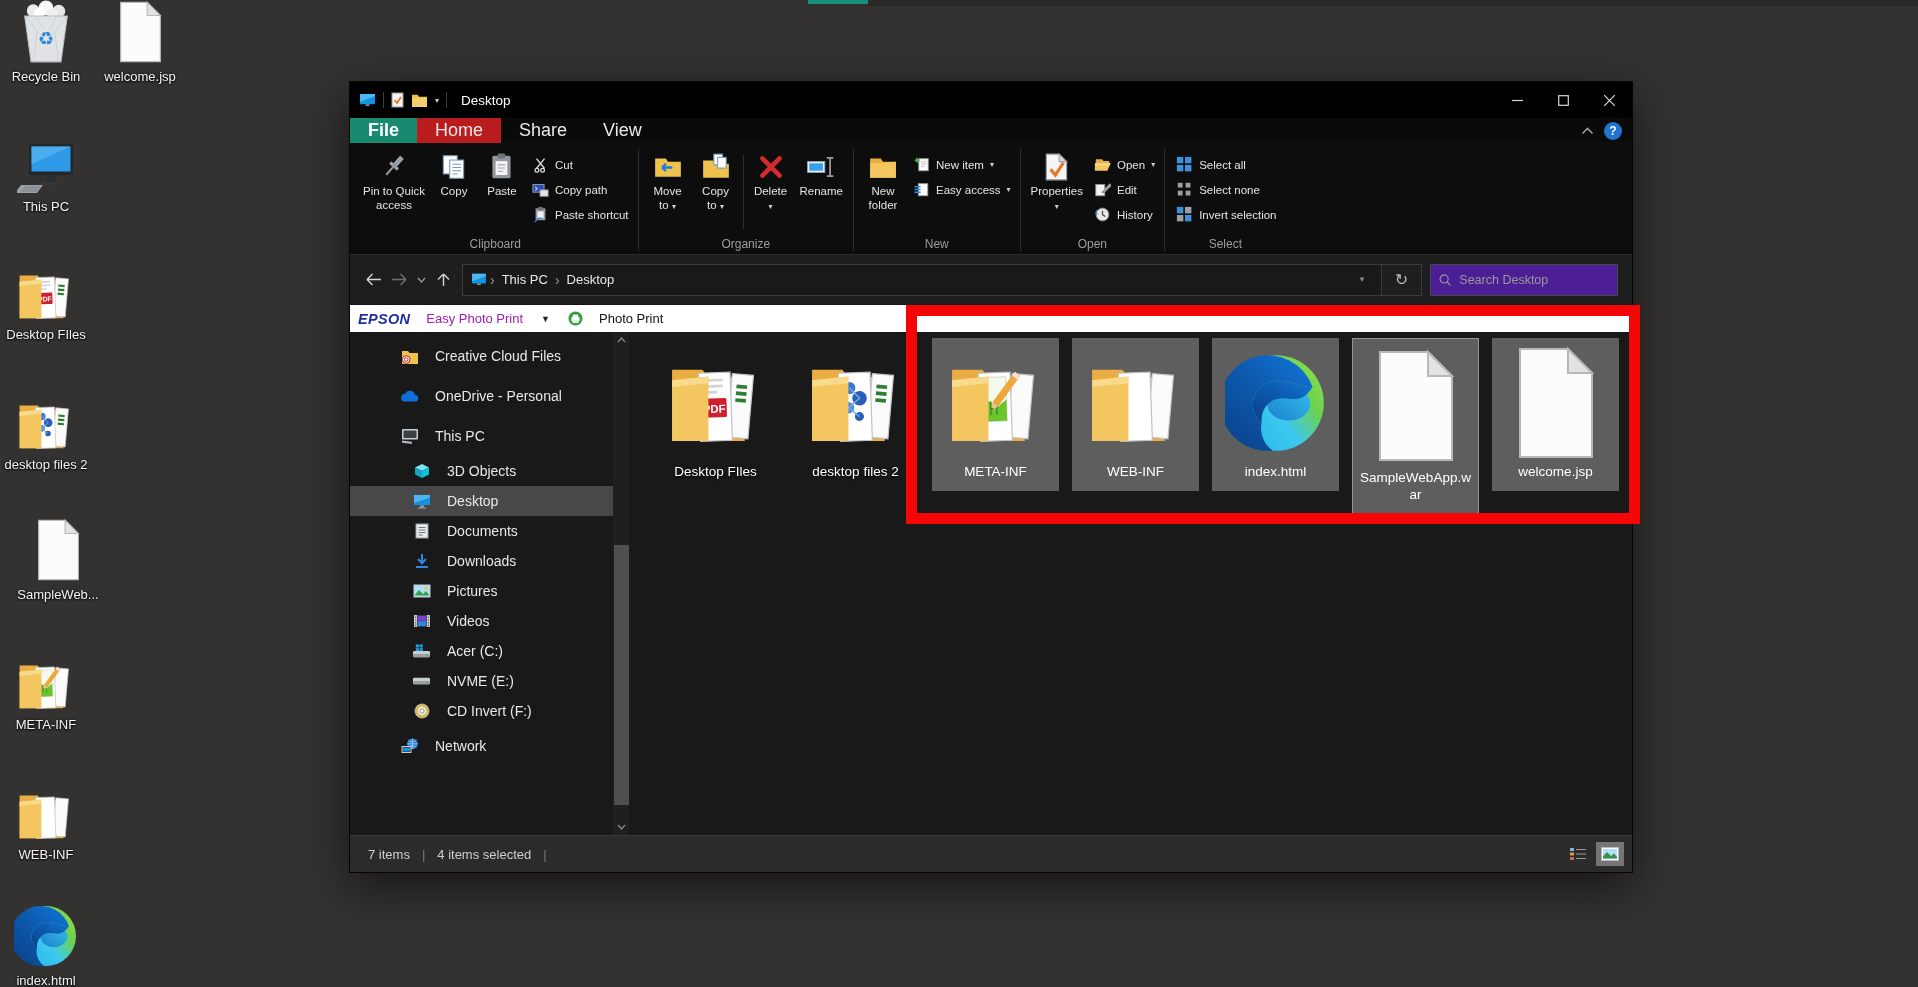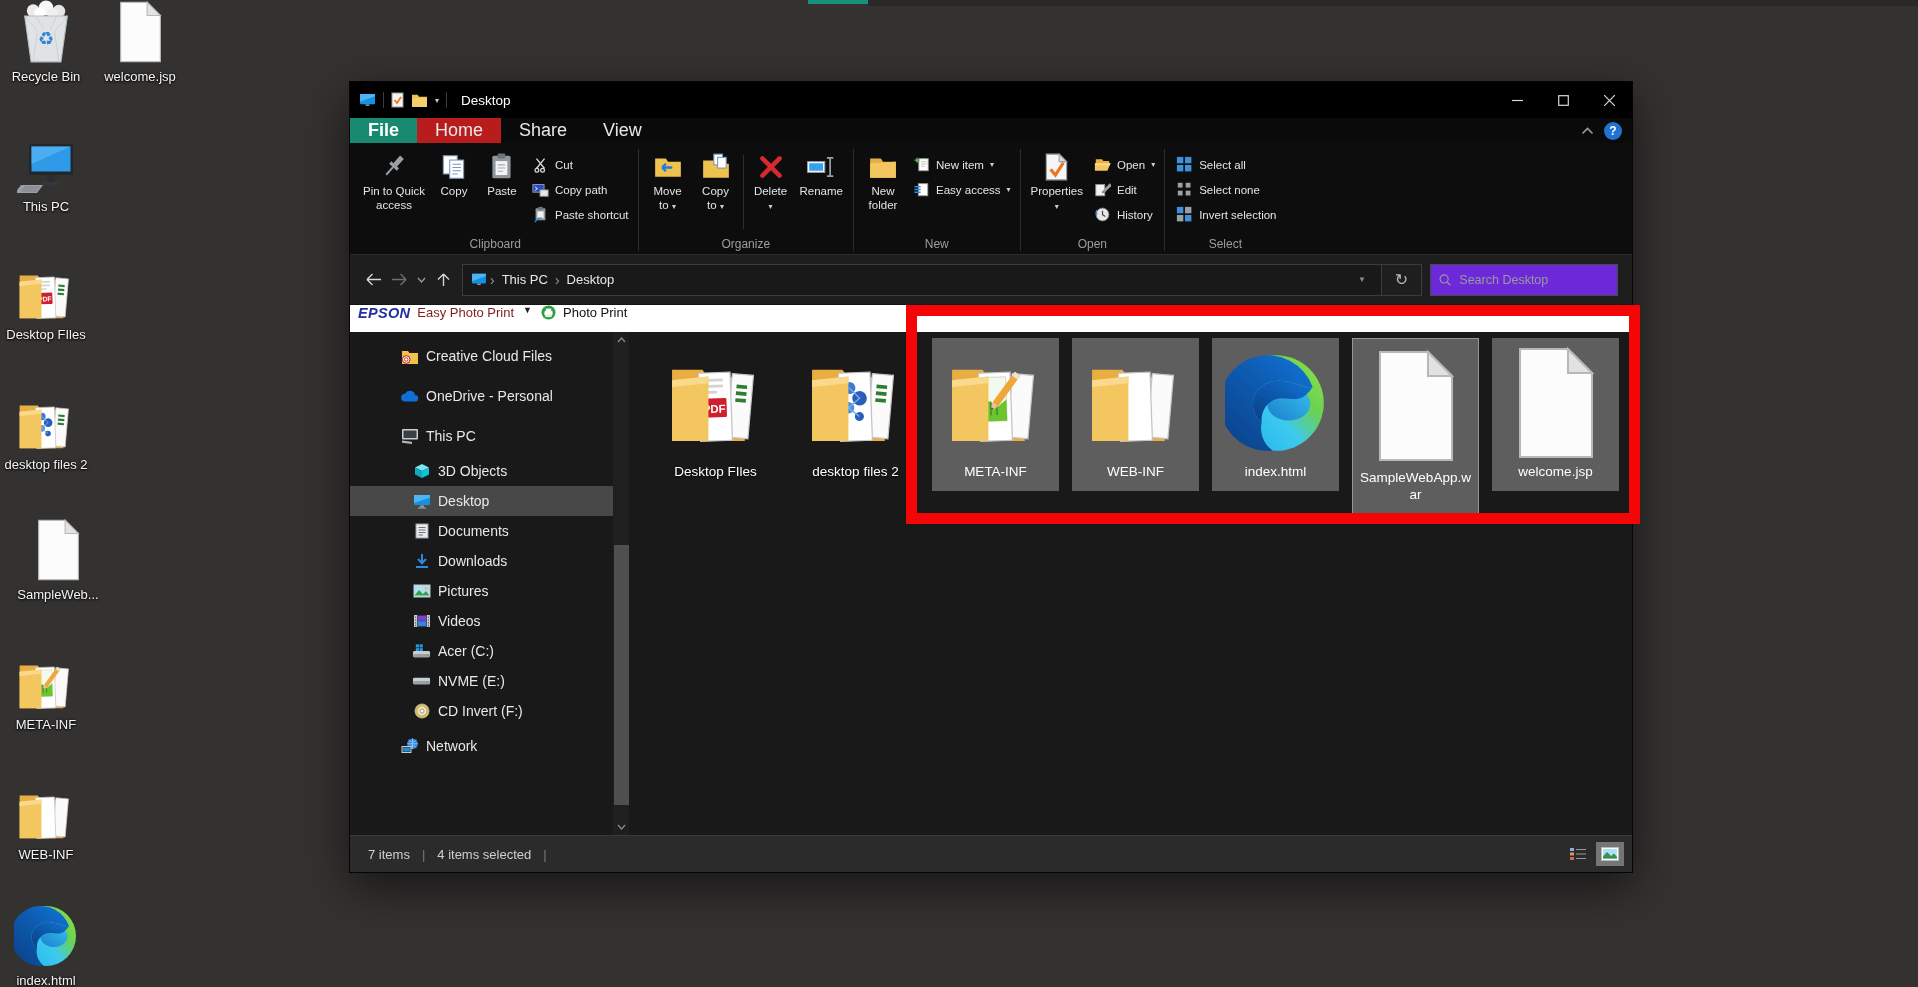--- a/index.html
+++ b/index.html
@@ -59,35 +59,35 @@
   
   #addressrow { height:50px; display:flex; align-items:center; background:#1f1e1e; padding:0 14px 0 10px; flex:0 0 auto; border-bottom:1px solid #141414;}
   .nav-arrow { width:26px; height:26px; display:flex; align-items:center; justify-content:center; }
   #addressbox { flex:1; height:32px; margin-left:6px; border:1px solid #3c3c3c; background:#191919;
                 display:flex; align-items:center; padding:0 4px 0 8px; }
   .crumb { font-size:13px; color:#e8e8e8; padding:0 4px; }
   .crumb-chev { font-size:14px; color:#9a9a9a; padding:0 3px; }
   #addr-chevron { margin-left:auto; color:#8a8a8a; font-size:10px; padding:0 10px; }
   #refresh-btn { width:40px; height:32px; border:1px solid #3c3c3c; border-left:none; color:#b9b9b9;
                  font-size:16px; display:flex; align-items:center; justify-content:center; }
-  #searchbox { width:188px; height:32px; margin-left:8px; border:1px solid #4a4a4a; background:#6d28d9;
+  #searchbox { width:188px; height:32px; margin-left:8px; border:1px solid #4a4a4a; background:#4c1d95;
                display:flex; align-items:center; padding:0 8px; gap:8px; }
   #searchbox input { background:transparent; border:none; outline:none; color:#bdbdbd; font-size:12.5px;
                      width:100%; font-family:"Liberation Sans",sans-serif; }
   #searchbox input::placeholder { color:#9a9a9a; opacity:1; }
   
-  #epsonbar { height:27px; background:#fff; display:flex; padding-left:8px; gap:7px; flex:0 0 auto; }
+  #epsonbar { height:27px; background:#fff; display:flex; align-items:center; padding-left:8px; gap:16px; flex:0 0 auto; }
   #epson-brand { font-size:14.5px; font-weight:bold; letter-spacing:.3px; font-style:italic; }
-  #epson-product { font-size:13px; color:#7f1d1d; }
+  #epson-product { font-size:13px; color:#a21caf; }
   #epson-dd { font-size:9px; color:#222; margin:0 2px; }
   #epson-action { font-size:13px; color:#111; }
   
   #bodyrow { flex:1; display:flex; min-height:0; }
   #navpane { width:276px; padding-top:4px; overflow:hidden; }
-  .navrow { display:flex; align-items:center; gap:7px; font-size:14px; color:#e8e8e8; cursor:default; }
+  .navrow { display:flex; align-items:center; gap:16px; font-size:14px; color:#e8e8e8; cursor:default; }
   .navrow.lvl1 { height:40px; padding-left:50px; }
   .navrow.lvl2 { height:30px; padding-left:62px; }
   .navrow.sel { background:#484848; }
   .navic { width:19px; height:18px; display:flex; align-items:center; justify-content:center; flex:0 0 auto; }
   #navscroll { width:17px; background:#1f1f1f; position:relative; }
   .scroll-arrow { position:absolute; left:0; width:17px; height:16px; display:flex; align-items:center; justify-content:center; }
   #nav-thumb { position:absolute; left:1px; width:15px; top:213px; height:260px; background:#4f4f4f; }
   #filespane { flex:1; position:relative; padding:6px 0 0 23px; display:flex; align-items:flex-start; }
   .tile { width:127px; height:153px; margin-right:13px; display:flex; flex-direction:column; border:1px solid transparent; }
   .tile.selected { background:#5e5e5e; }

